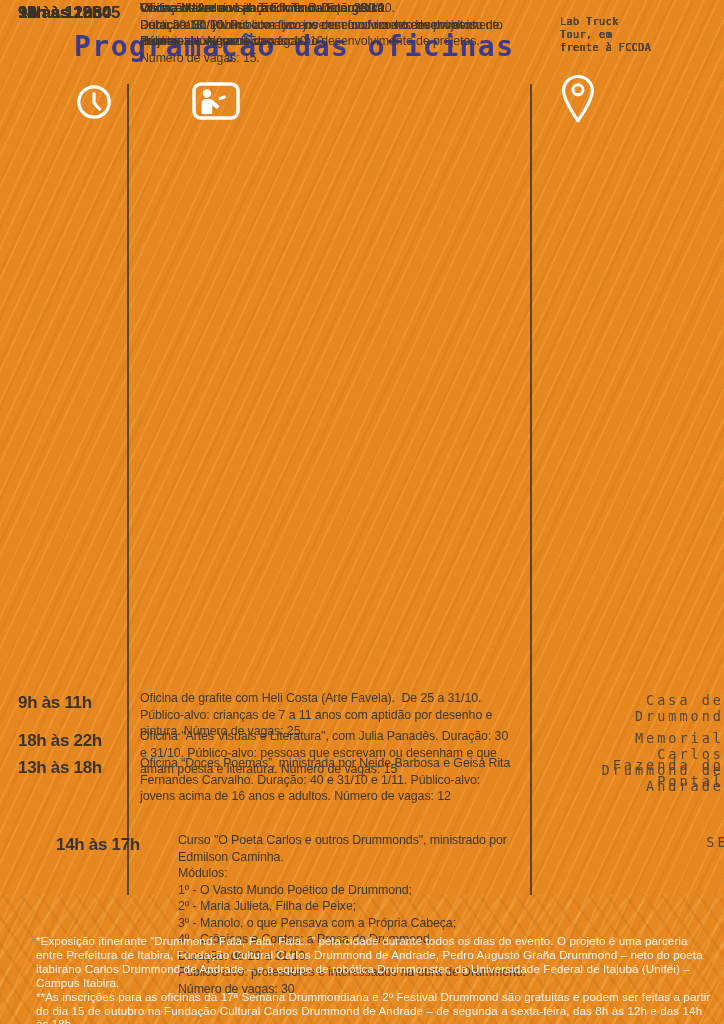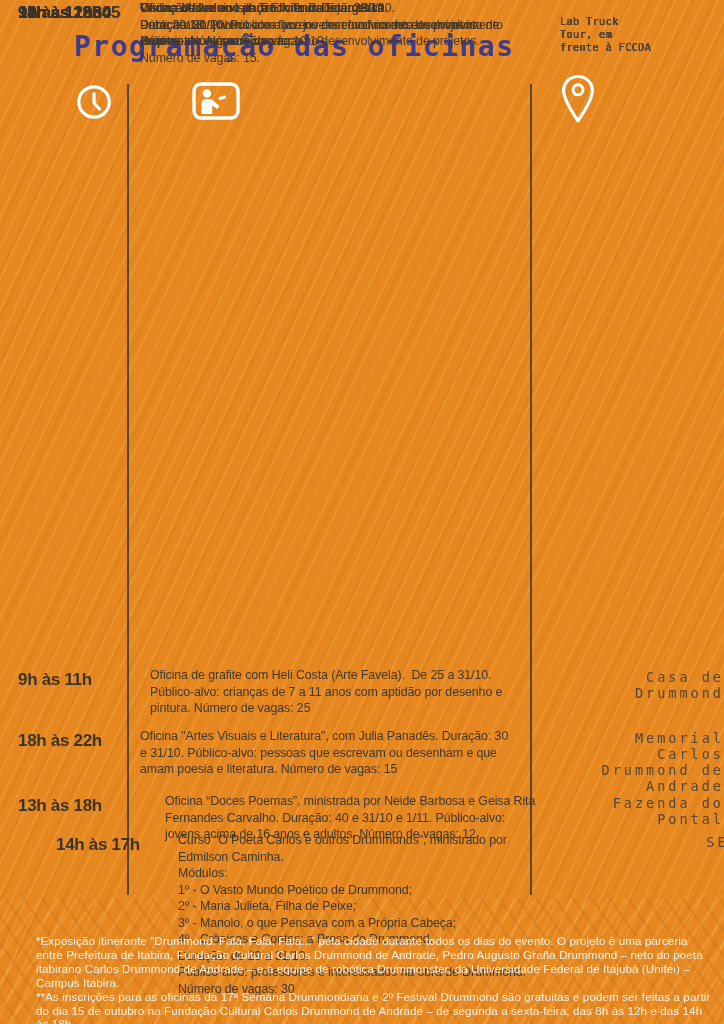--- a/index.html
+++ b/index.html
@@ -37,23 +37,23 @@
     position:absolute;left:0;width:724px;
     display:grid;grid-template-columns:140px 405px 1fr;
   }
   .row:nth-of-type(1){top:122px;}
   .row:nth-of-type(2){top:188px;}
   .row:nth-of-type(3){top:252px;}
   .row:nth-of-type(4){top:318px;}
   .row:nth-of-type(5){top:506px;}
   .row:nth-of-type(6){top:555px;}
   .row:nth-of-type(7){top:620px;}
-  .row:nth-of-type(8){top:667px;gap:10px;}
+  .row:nth-of-type(8){top:690px;}
   .row:nth-of-type(9){top:728px;}
-  .row:nth-of-type(10){top:793px;gap:25px;}
+  .row:nth-of-type(10){top:755px;}
   .row:nth-of-type(11){top:832px;padding-left:38px;}
   .time{
     padding:3px 0 0 18px;
     font-size:17px;font-weight:bold;letter-spacing:-0.3px;
     color:#3a332b;white-space:nowrap;
   }
   .desc{
     font-size:12.4px;line-height:16.5px;letter-spacing:-0.1px;
     color:#3f382e;white-space:pre;
   }

